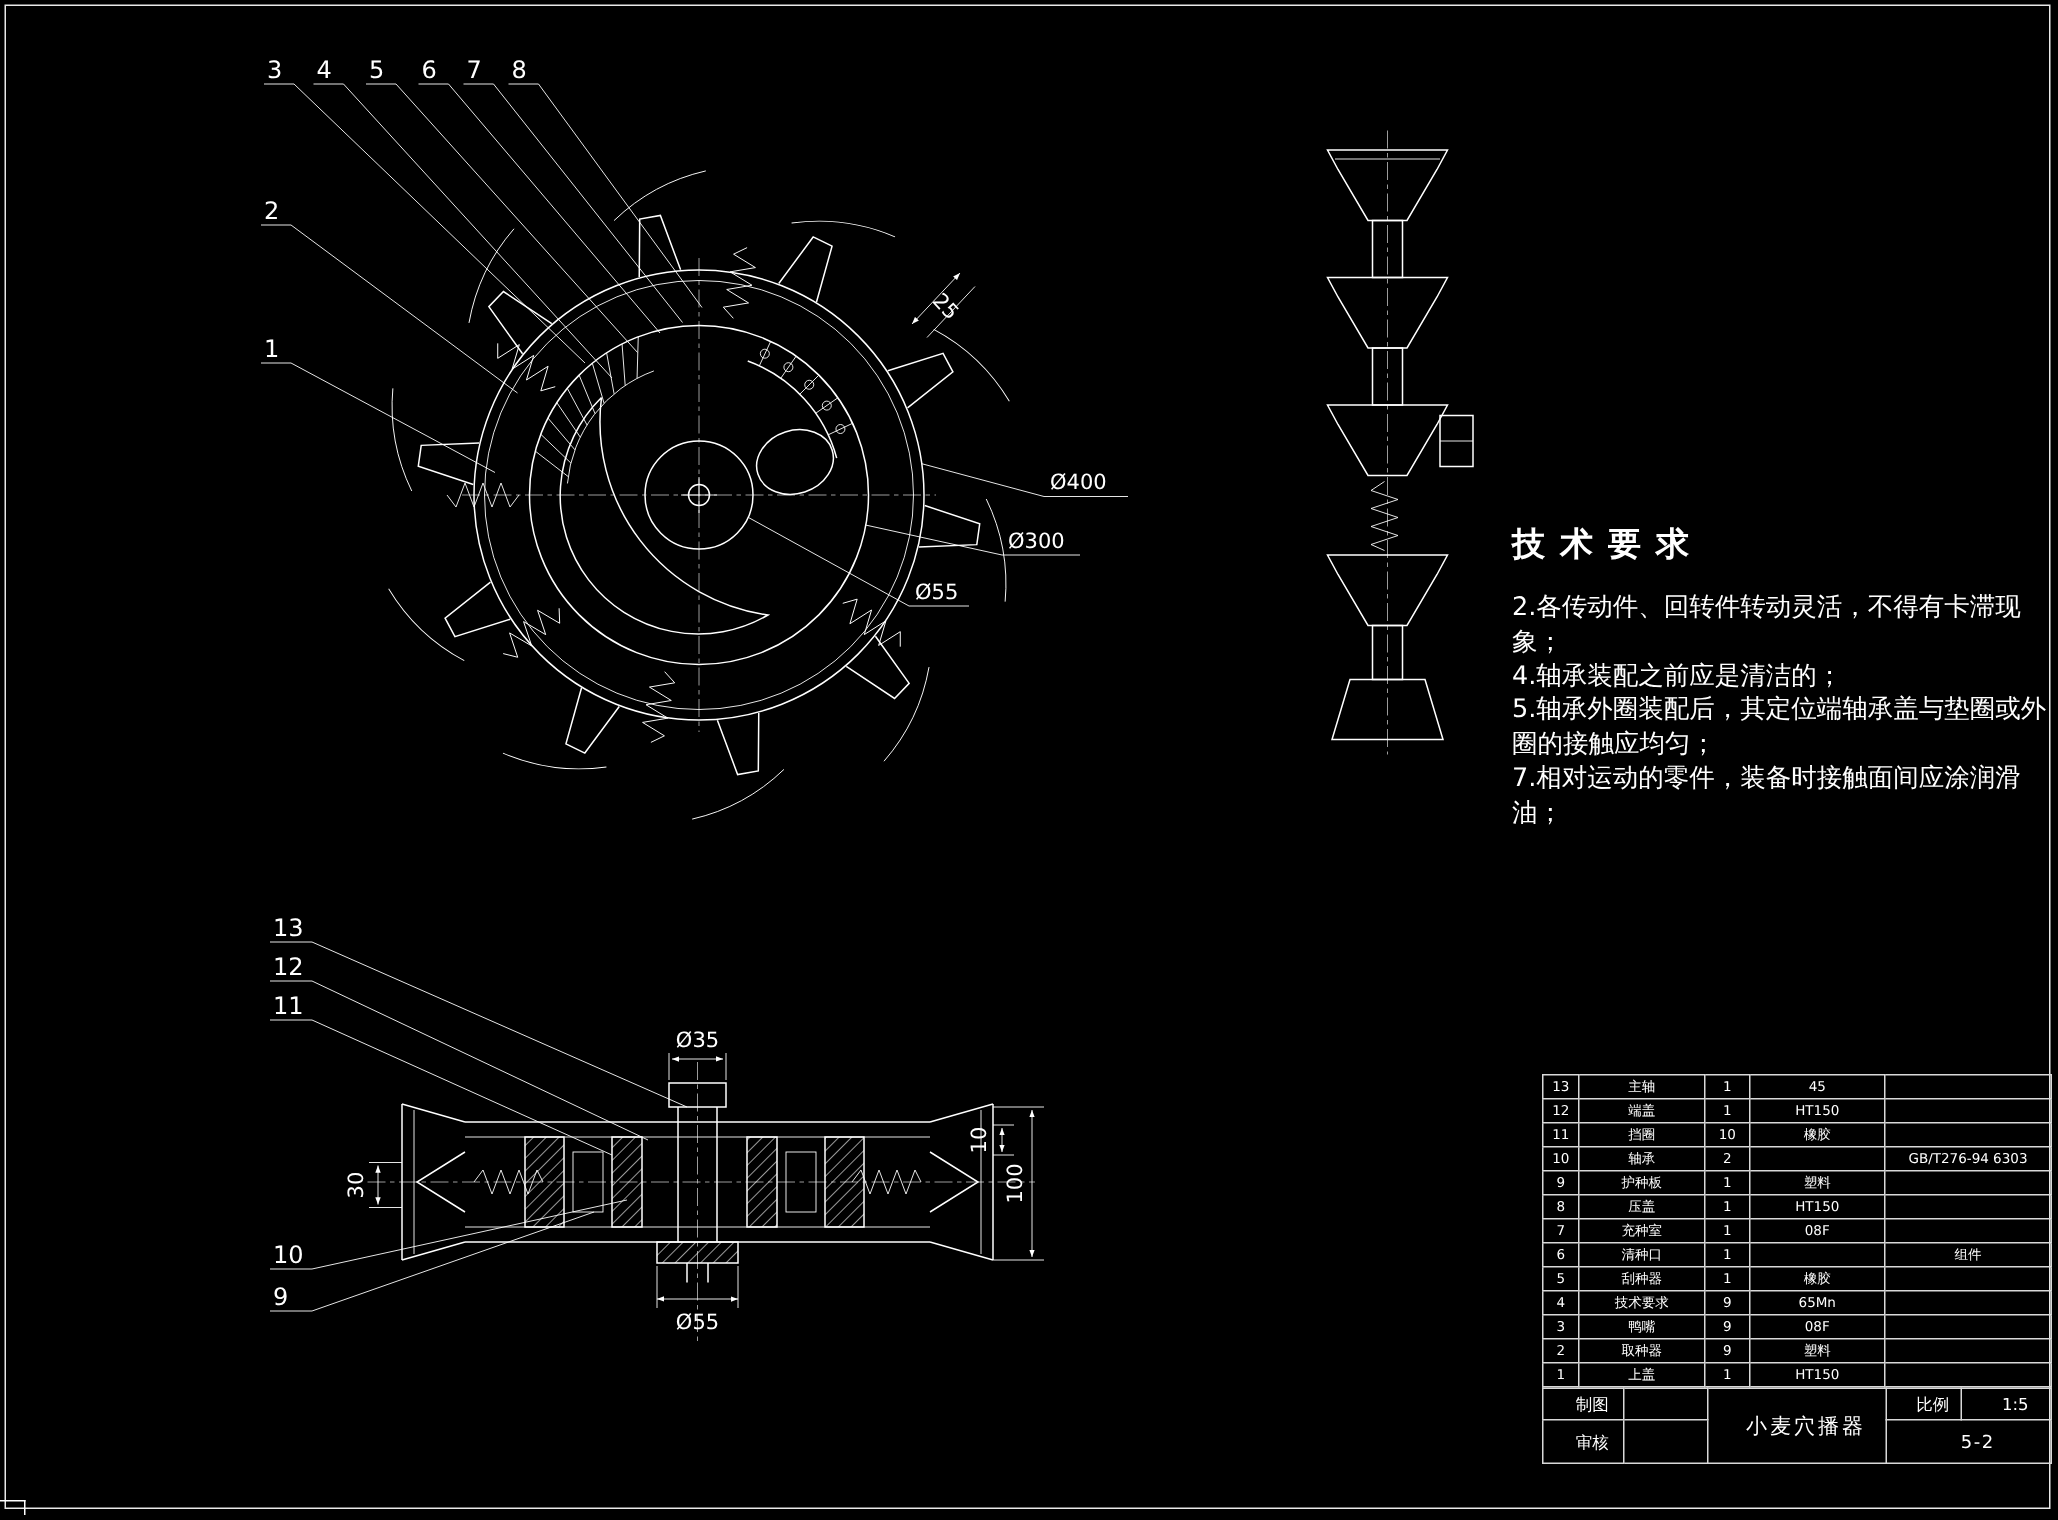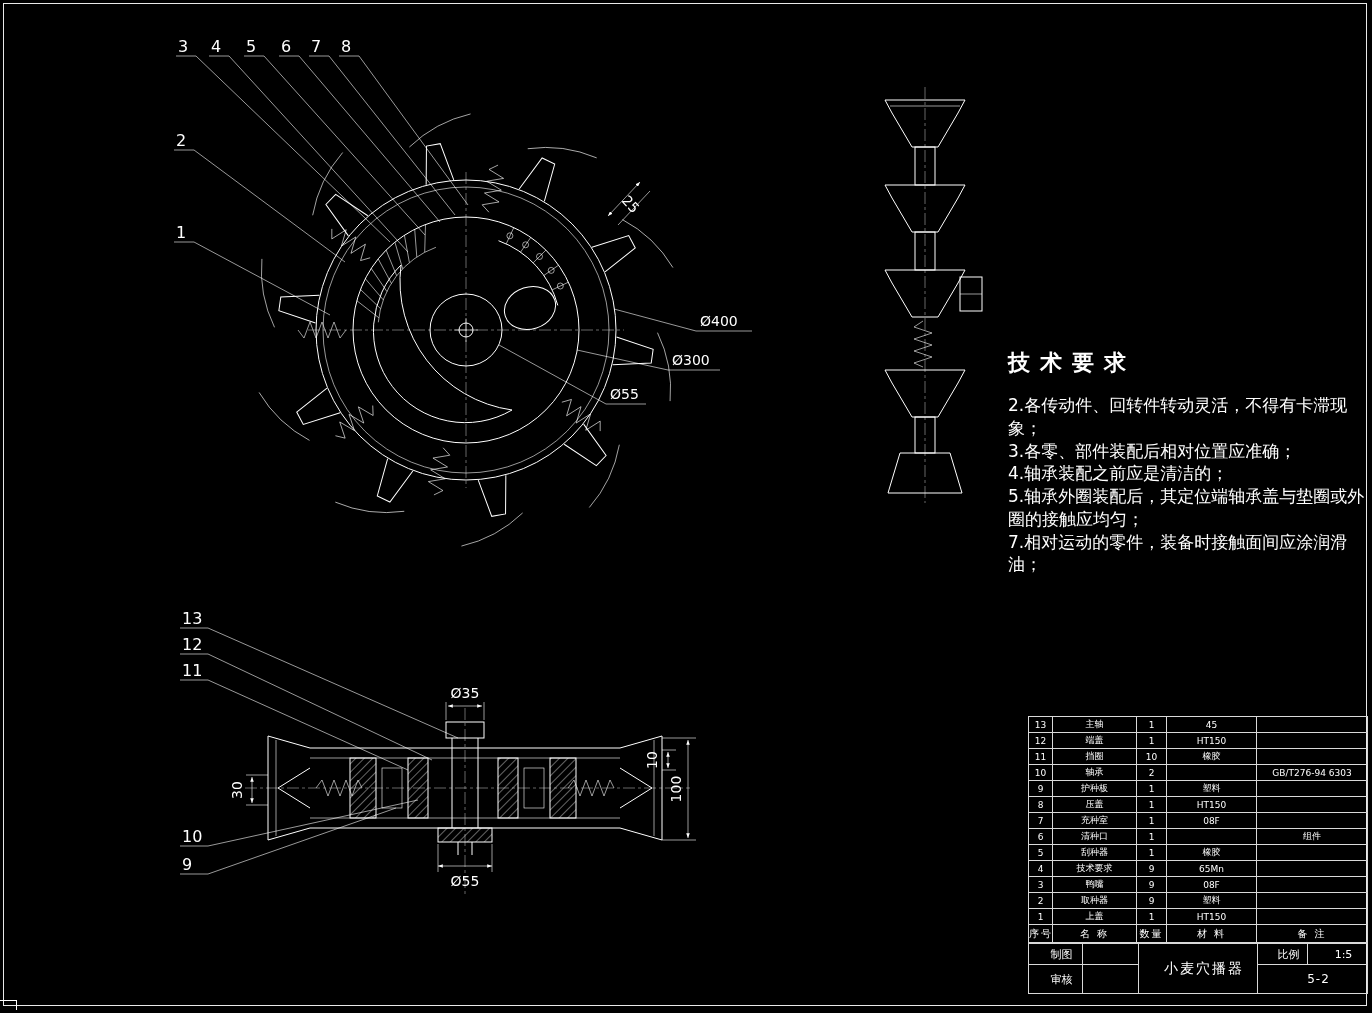--- a/index.html
+++ b/index.html
@@ -290,21 +290,20 @@
       <line class="thin" x1="58" y1="256" x2="268" y2="210"></line>
     <text class="num" x="32" y="280">9</text>
     <line class="thin" x1="30" y1="284" x2="58" y2="284"></line>
       <line class="thin" x1="58" y1="284" x2="246" y2="218"></line>
   </g>
 </svg>
 
 <div class="tech">
   <h3>技术要求</h3>
   <div class="req">2.各传动件、回转件转动灵活，不得有卡滞现象；</div>
-  <div class="req">3.各零、部件装配后相对位置应准确；</div>
   <div class="req">4.轴承装配之前应是清洁的；</div>
   <div class="req">5.轴承外圈装配后，其定位端轴承盖与垫圈或外圈的接触应均匀；</div>
   <div class="req">7.相对运动的零件，装备时接触面间应涂润滑油；</div>
 </div>
 
 <div class="bomwrap">
   <table class="bom">
     <colgroup>
         <col style="width:24px">
         <col style="width:84px">
@@ -397,27 +396,20 @@
           <td>塑料</td>
           <td></td>
         </tr>
     <tr>
           <td>1</td>
           <td>上盖</td>
           <td>1</td>
           <td>HT150</td>
           <td></td>
         </tr>
-    <tr class="hdr">
-      <td>序号</td>
-      <td>名  称</td>
-      <td>数量</td>
-      <td>材  料</td>
-      <td>备  注</td>
-    </tr>
   </tbody>
     </table>
   <table class="tb">
     <colgroup>
         <col style="width:54px">
         <col style="width:56px">
         <col style="width:119px">
         <col style="width:50px">
         <col style="width:60px">
       </colgroup>

